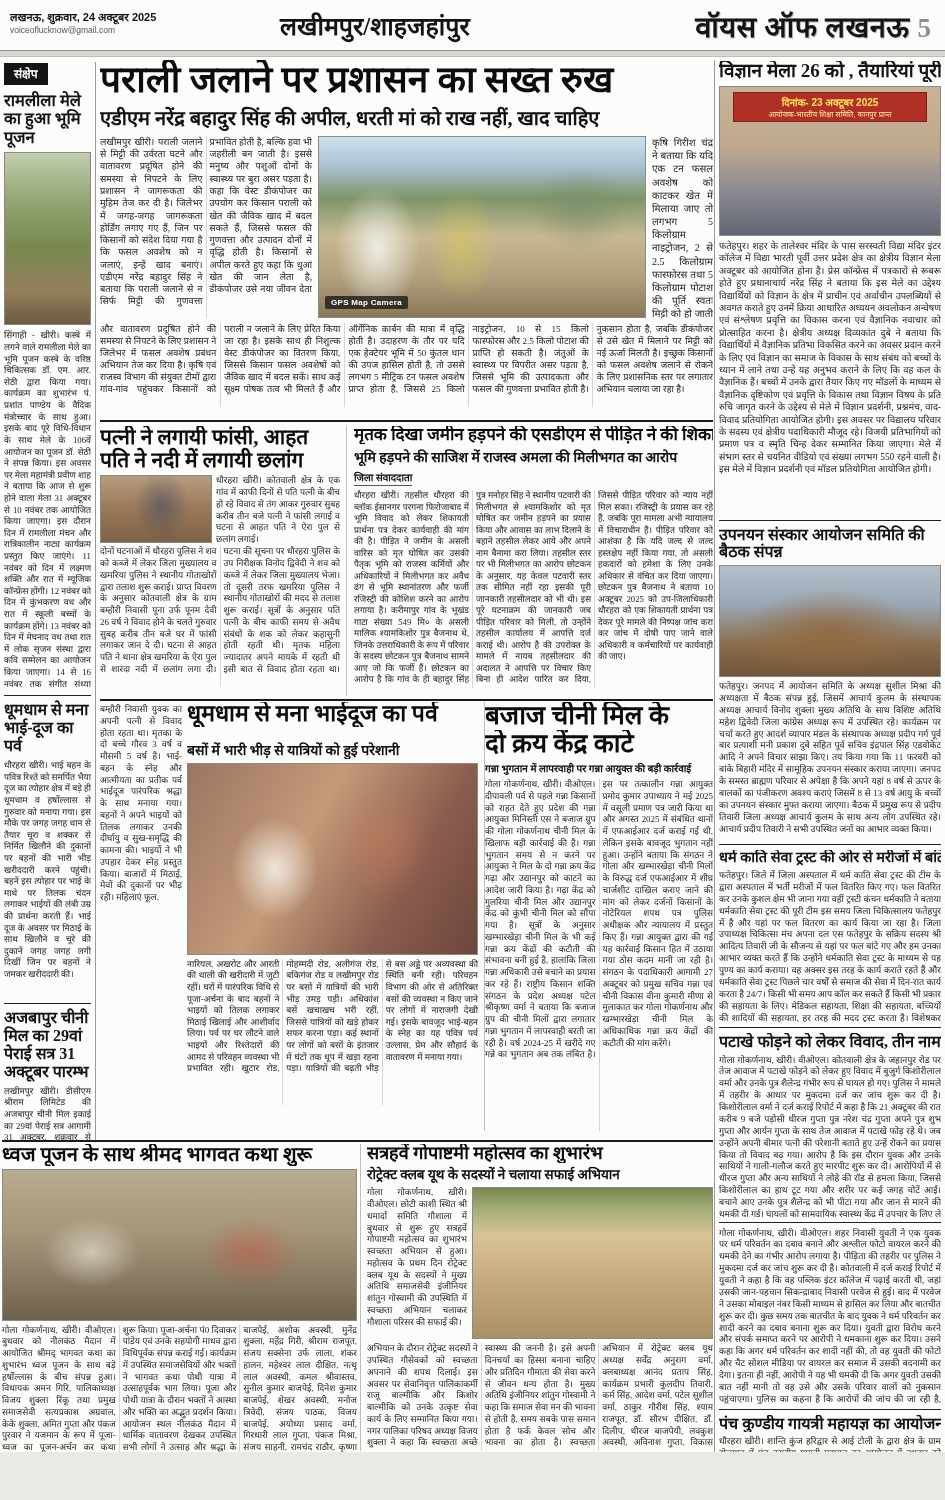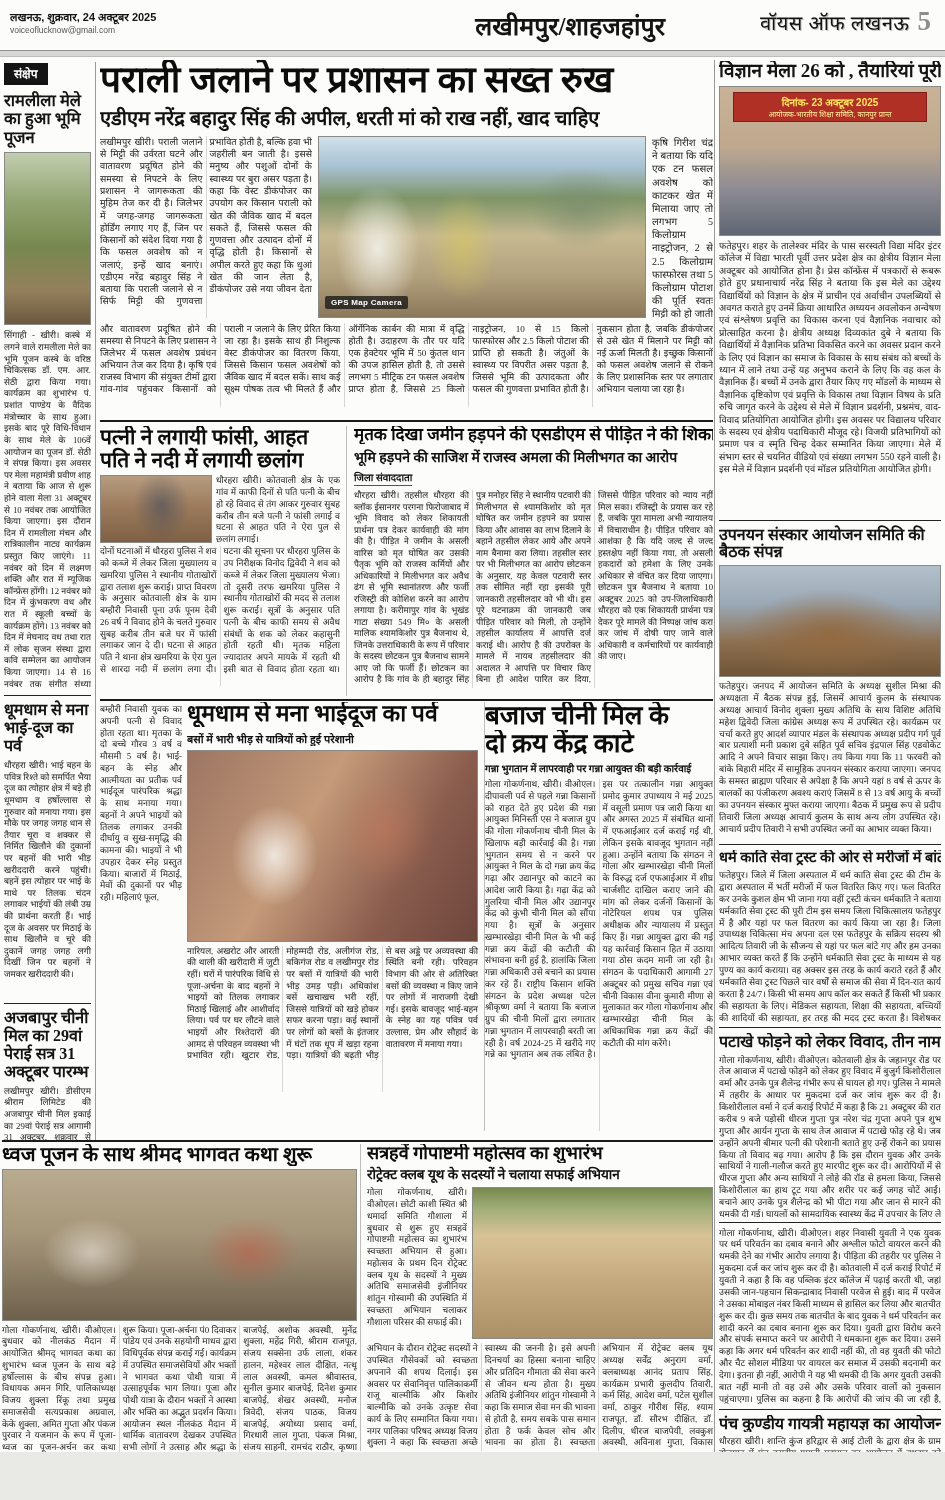--- a/index.html
+++ b/index.html
@@ -45,37 +45,37 @@
   .sb-label{display:inline-block;background:#141414;color:#fff;font:bold 12px "Liberation Sans",sans-serif;
             padding:2px 10px 3px;margin:1px 0 5px}
   .sb-hl{font-weight:bold;font-size:16px;line-height:1.12;margin:2px 0 5px}
   .sb-body{font-size:8.8px}
   .sb-sep{border:0;border-top:1.5px solid #222;margin:5px 0}
   .rail-sep{border:0;border-top:1.5px solid #222;margin:5px 0}
   .r-hl{font-weight:bold;line-height:1.1;margin:1px 0 4px}
   #hdr .date{font:bold 11px "Liberation Sans",sans-serif}
   #hdr .mail{font:8.5px "Liberation Sans",sans-serif;color:#555;margin-top:1px}
   #hdr .center{font-size:25px;font-weight:bold}
-  #hdr .mast{font-size:20px;font-weight:normal;letter-spacing:.5px;text-shadow:1px 1px 0 #bbb}
+  #hdr .mast{font-size:29px;font-weight:bold;letter-spacing:.5px;text-shadow:1px 1px 0 #bbb}
   #hdr .pnum{font-size:27px;font-weight:bold;color:#8d8d8d;margin-left:8px}
   .hbar{position:absolute;left:0;top:50px;width:945px;height:7px;background:#d7d7d4;
         border-top:1px solid #8f8f8c;border-bottom:1px solid #bdbdb9}
   .botbar{position:absolute;left:8px;top:1478px;width:929px;height:15px;background:#c9c9c6}
 </style>
 </head>
 <body>
 
 <div id="page">
 
   <div id="hdr" class="abs" style="left:0;top:0;width:945px;height:50px">
     <div class="abs" style="left:10px;top:9px">
       <div class="date">लखनऊ, शुक्रवार, 24 अक्टूबर 2025</div>
       <div class="mail">voiceoflucknow@gmail.com</div>
     </div>
-    <div class="abs center" style="left:280px;top:8px;width:385px;text-align:right">लखीमपुर/शाहजहांपुर</div>
+    <div class="abs center" style="left:280px;top:8px;width:385px;text-align:left">लखीमपुर/शाहजहांपुर</div>
     <div class="abs" style="right:14px;top:6px;white-space:nowrap">
       <span class="mast">वॉयस ऑफ लखनऊ</span><span class="pnum">5</span>
     </div>
   </div>
   <div class="hbar"></div>
 
   <div class="abs" id="sidebar" style="left:2px;top:62px;width:94px;height:1078px;border-right:1px solid #9a9a96;padding:0 4px 8px 2px;overflow:hidden">
     <span class="sb-label">संक्षेप</span>
     <div class="sb-hl" style="font-size:16.5px">रामलीला मेले का हुआ भूमि पूजन</div>
     <div class="ph ph-crowd" style="height:173px;margin-bottom:5px"></div>
@@ -118,21 +118,21 @@
     <div class="byline">जिला संवाददाता</div>
     <div class="bt c3" style="height:198px;font-size:8.7px">धौरहरा खीरी। तहसील धौरहरा की ब्लॉक ईसानगर परगना फिरोजाबाद में भूमि विवाद को लेकर शिकायती प्रार्थना पत्र देकर कार्यवाही की मांग की है। पीड़ित ने जमीन के असली वारिस को मृत घोषित कर उसकी पैतृक भूमि को राजस्व कर्मियों और अधिकारियों ने मिलीभगत कर अवैध ढंग से भूमि स्थानांतरण और फर्जी रजिस्ट्री की कोशिश करने का आरोप लगाया है। करीमापुर गांव के भूखंड गाटा संख्या 549 मि० के असली मालिक श्यामकिशोर पुत्र बैजनाथ थे, जिनके उत्तराधिकारी के रूप में परिवार के सदस्य छोटकन पुत्र बैजनाथ सामने आए जो कि फर्जी हैं। छोटकन का आरोप है कि गांव के ही बहादुर सिंह पुत्र मनोहर सिंह ने स्थानीय पटवारी की मिलीभगत से श्यामकिशोर को मृत घोषित कर जमीन हड़पने का प्रयास किया और आवास का लाभ दिलाने के बहाने तहसील लेकर आये और अपने नाम बैनामा करा लिया। तहसील स्तर पर भी मिलीभगत का आरोप छोटकन के अनुसार, यह केवल पटवारी स्तर तक सीमित नहीं रहा इसकी पूरी जानकारी तहसीलदार को भी थी। इस पूरे घटनाक्रम की जानकारी जब पीड़ित परिवार को मिली, तो उन्होंने तहसील कार्यालय में आपत्ति दर्ज कराई थी। आरोप है की उपरोक्त के मामले में नायब तहसीलदार की अदालत ने आपत्ति पर विचार किए बिना ही आदेश पारित कर दिया, जिससे पीड़ित परिवार को न्याय नहीं मिल सका। रजिस्ट्री के प्रयास कर रहे हैं, जबकि पूरा मामला अभी न्यायालय में विचाराधीन है। पीड़ित परिवार को आशंका है कि यदि जल्द से जल्द हस्तक्षेप नहीं किया गया, तो असली हकदारों को हमेशा के लिए उनके अधिकार से वंचित कर दिया जाएगा। छोटकन पुत्र बैजनाथ ने बताया 10 अक्टूबर 2025 को उप-जिलाधिकारी धौरहरा को एक शिकायती प्रार्थना पत्र देकर पूरे मामले की निष्पक्ष जांच करा कर जांच में दोषी पाए जाने वाले अधिकारी व कर्मचारियों पर कार्यवाही की जाए।</div>
   </div>
 
   <div class="rule" style="left:100px;top:699px;width:613px;height:2px"></div>
 
   <div class="abs bt" style="left:100px;top:704px;width:82px;height:284px;font-size:8.9px">बम्हौरी निवासी युवक का अपनी पत्नी से विवाद होता रहता था। मृतका के दो बच्चे गौरव 3 वर्ष व मौसमी 5 वर्ष है। भाई-बहन के स्नेह और आत्मीयता का प्रतीक पर्व भाईदूज पारंपरिक श्रद्धा के साथ मनाया गया। बहनों ने अपने भाइयों को तिलक लगाकर उनकी दीर्घायु व सुख-समृद्धि की कामना की। भाइयों ने भी उपहार देकर स्नेह प्रस्तुत किया। बाजारों में मिठाई, मेवों की दुकानों पर भीड़ रही। महिलाएं फूल,</div>
 
   <div class="abs" style="left:187px;top:702px;width:291px">
     <div class="hl one" style="font-size:23px">धूमधाम से मना भाईदूज का पर्व</div>
-    <div class="sub one" style="font-size:11px;margin:4px 0 4px">बसों में भारी भीड़ से यात्रियों को हुई परेशानी</div>
+    <div class="sub one" style="font-size:14px;margin:13px 0 4px">बसों में भारी भीड़ से यात्रियों को हुई परेशानी</div>
     <div class="ph ph-tilak" style="height:192px"></div>
     <div class="bt c3" style="margin-top:4px;height:146px;font-size:8.8px">नारियल, अखरोट और आरती की थाली की खरीदारी में जुटी रहीं। घरों में पारंपरिक विधि से पूजा-अर्चना के बाद बहनों ने भाइयों को तिलक लगाकर मिठाई खिलाई और आशीर्वाद लिया। पर्व पर घर लौटने वाले भाइयों और रिश्तेदारों की आमद से परिवहन व्यवस्था भी प्रभावित रही। खुटार रोड, मोहम्मदी रोड, अलीगंज रोड, बकिगंज रोड व लखीमपुर रोड पर बसों में यात्रियों की भारी भीड़ उमड़ पड़ी। अधिकांश बसें खचाखच भरी रहीं, जिससे यात्रियों को खड़े होकर सफर करना पड़ा। कई स्थानों पर लोगों को बसों के इंतजार में घंटों तक धूप में खड़ा रहना पड़ा। यात्रियों की बढ़ती भीड़ से बस अड्डे पर अव्यवस्था की स्थिति बनी रही। परिवहन विभाग की ओर से अतिरिक्त बसों की व्यवस्था न किए जाने पर लोगों में नाराजगी देखी गई। इसके बावजूद भाई-बहन के स्नेह का यह पवित्र पर्व उल्लास, प्रेम और सौहार्द के वातावरण में मनाया गया।</div>
   </div>
 
   <div class="abs" style="left:484px;top:702px;width:229px;border-left:1px solid #bdbdb9;">
     <div class="hl one" style="font-size:26px">बजाज चीनी मिल के</div>
     <div class="hl one" style="font-size:26px">दो क्रय केंद्र काटे</div>
     <div class="sub one" style="font-size:10px;margin:3px 0 4px">गन्ना भुगतान में लापरवाही पर गन्ना आयुक्त की बड़ी कार्रवाई</div>
     <div class="bt c2" style="height:352px;font-size:8.9px">गोला गोकर्णनाथ, खीरी। वीओएल। दीपावली पर्व से पहले गन्ना किसानों को राहत देते हुए प्रदेश की गन्ना आयुक्त मिनिस्ती एस ने बजाज ग्रुप की गोला गोकर्णनाथ चीनी मिल के खिलाफ बड़ी कार्रवाई की है। गन्ना भुगतान समय से न करने पर आयुक्त ने मिल के दो गन्ना क्रय केंद्र गढ़ा और उद्यानपुर को काटने का आदेश जारी किया है। गढ़ा केंद्र को गुलरिया चीनी मिल और उद्यानपुर केंद्र को कुंभी चीनी मिल को सौंपा गया है। सूत्रों के अनुसार खम्भारखेड़ा चीनी मिल के भी कई गन्ना क्रय केंद्रों की कटौती की संभावना बनी हुई है, हालांकि जिला गन्ना अधिकारी उसे बचाने का प्रयास कर रहे हैं। राष्ट्रीय किसान शक्ति संगठन के प्रदेश अध्यक्ष पटेल श्रीकृष्ण वर्मा ने बताया कि बजाज ग्रुप की चीनी मिलों द्वारा लगातार गन्ना भुगतान में लापरवाही बरती जा रही है। वर्ष 2024-25 में खरीदे गए गन्ने का भुगतान अब तक लंबित है। इस पर तत्कालीन गन्ना आयुक्त प्रमोद कुमार उपाध्याय ने मई 2025 में वसूली प्रमाण पत्र जारी किया था और अगस्त 2025 में संबंधित थानों में एफआईआर दर्ज कराई गई थी, लेकिन इसके बावजूद भुगतान नहीं हुआ। उन्होंने बताया कि संगठन ने गोला और खम्भारखेड़ा चीनी मिलों के विरुद्ध दर्ज एफआईआर में शीघ्र चार्जशीट दाखिल कराए जाने की मांग को लेकर दर्जनों किसानों के नोटेरियल शपथ पत्र पुलिस अधीक्षक और न्यायालय में प्रस्तुत किए हैं। गन्ना आयुक्त द्वारा की गई यह कार्रवाई किसान हित में उठाया गया ठोस कदम मानी जा रही है। संगठन के पदाधिकारी आगामी 27 अक्टूबर को प्रमुख सचिव गन्ना एवं चीनी विकास वीना कुमारी मीणा से मुलाकात कर गोला गोकर्णनाथ और खम्भारखेड़ा चीनी मिल के अधिकाधिक गन्ना क्रय केंद्रों की कटौती की मांग करेंगे।</div>
   </div>

